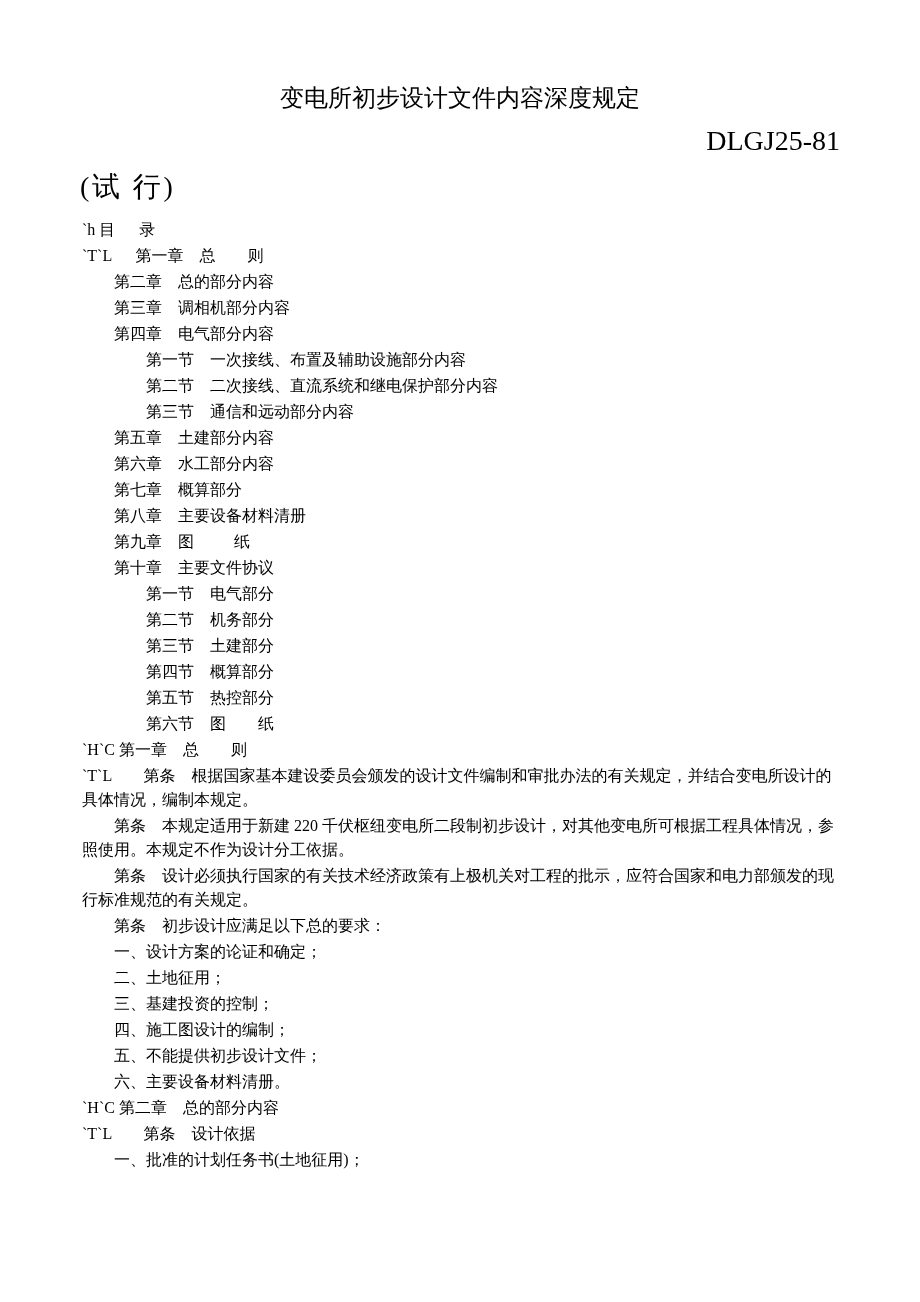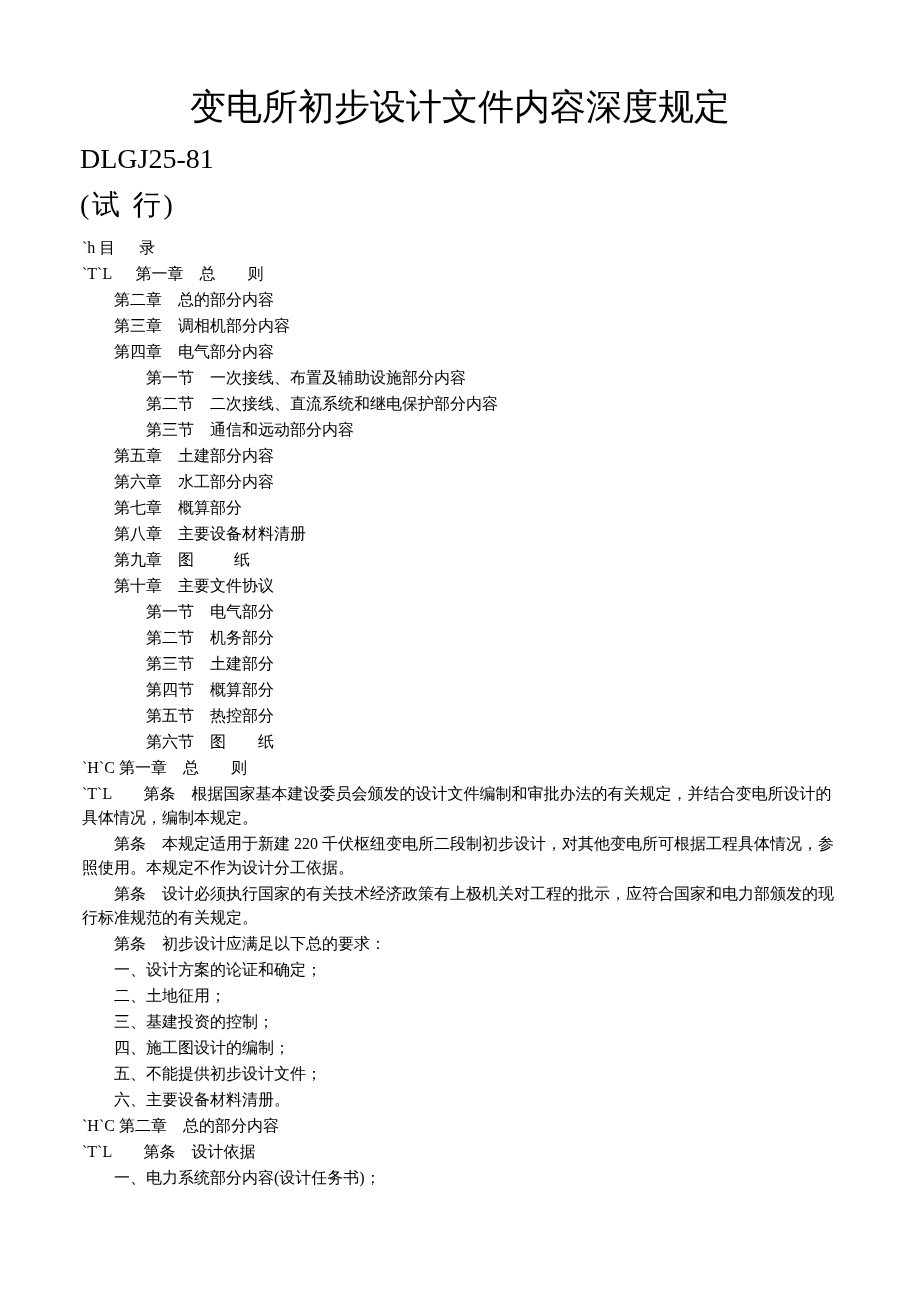--- a/index.html
+++ b/index.html
@@ -8,26 +8,26 @@
       line-height: 1.5;
       margin: 0;
       padding: 80px 80px 40px 80px;
       width: 920px;
       box-sizing: border-box;
       color: #000;
       background: #fff;
     }
     .title-main {
       text-align: center;
-      font-size: 36px;
+      font-size: 24px;
       font-weight: normal;
       margin: 0;
     }
     .title-code {
-      text-align: left;
+      text-align: right;
       font-size: 28px;
       font-weight: normal;
       margin: 4px 0;
     }
     .title-status {
       text-align: left;
       font-size: 28px;
       font-weight: normal;
       margin: 4px 0 10px 0;
       letter-spacing: 0.1em;
@@ -88,14 +88,14 @@
     <p class="line indent-0">        二、土地征用；</p>
     <p class="line indent-0">        三、基建投资的控制；</p>
     <p class="line indent-0">        四、施工图设计的编制；</p>
     <p class="line indent-0">        五、不能提供初步设计文件；</p>
     <p class="line indent-0">        六、主要设备材料清册。</p>
   </div>
 
 <p class="line indent-0">`H`C 第二章    总的部分内容</p>
 <div id="ch2-lines">
     <p class="line indent-0">`T`L        第条    设计依据</p>
-    <p class="line indent-0">        一、电力系统部分内容(设计任务书)；</p>
+    <p class="line indent-0">        一、批准的计划任务书(土地征用)；</p>
   </div>
 
 </body></html>

